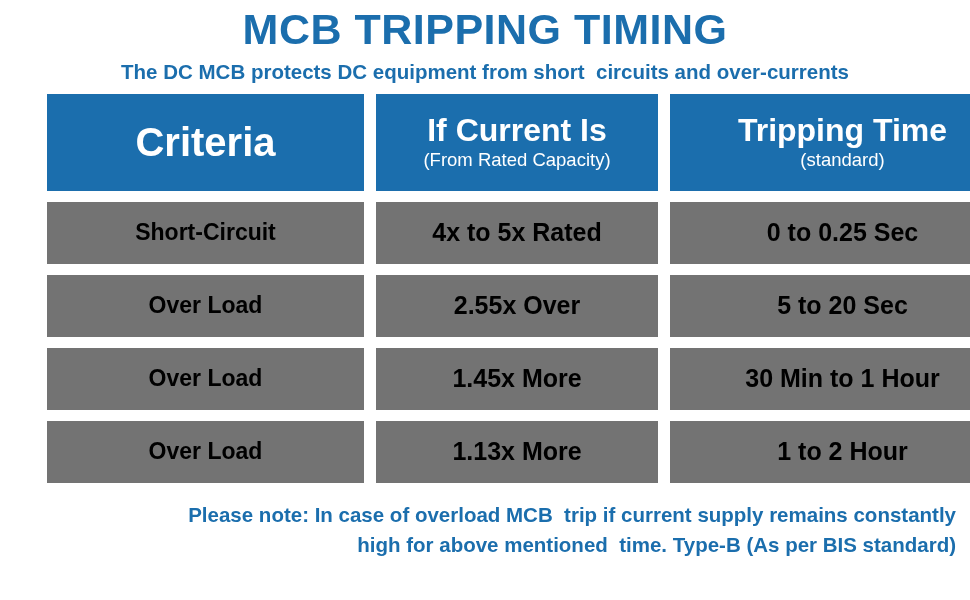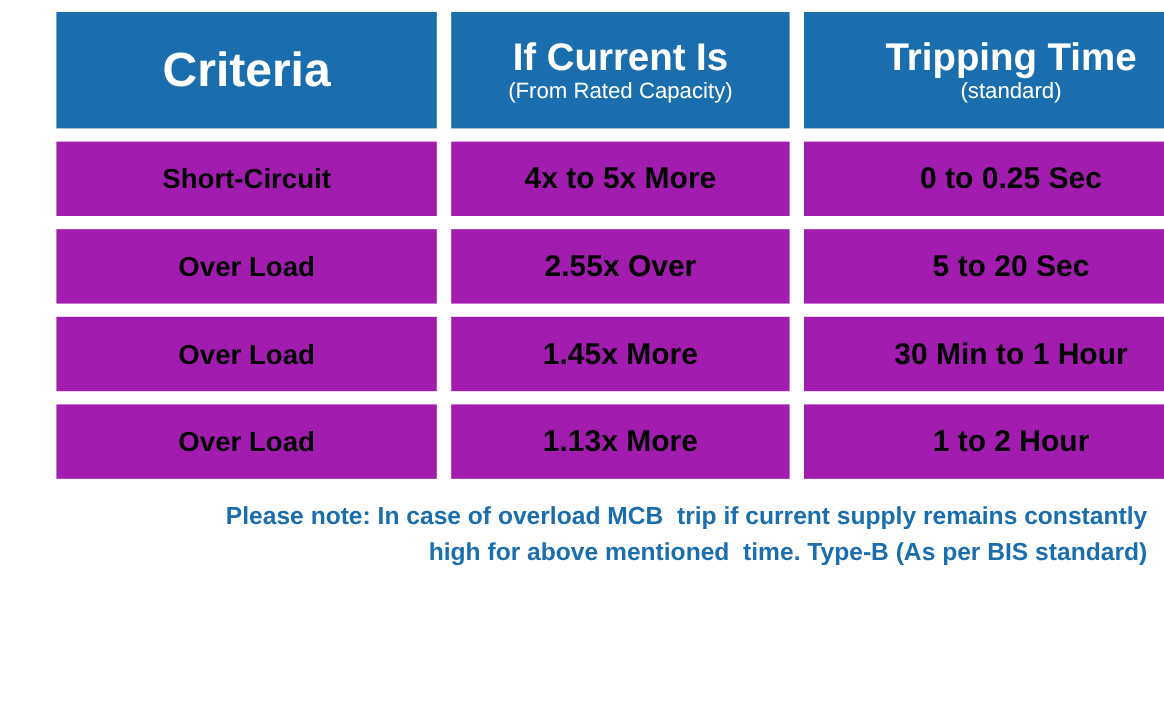--- a/index.html
+++ b/index.html
@@ -88,21 +88,21 @@
   }
   .header-sub {
     font-size: 18.5px;
     font-weight: normal;
     line-height: 1.1;
     margin-top: 2px;
     white-space: pre;
   }
 
   .data-row .cell {
-    background: #a21caf;
+    background: #737373;
     color: #000000;
     height: 62px;
     font-size: 25px;
     font-weight: bold;
     white-space: pre;
   }
   .data-row .cell.criteria-cell {
     font-size: 23px;
   }
 
@@ -119,40 +119,44 @@
   .footer-line {
     white-space: pre;
     display: block;
   }
 </style>
 </head>
 <body>
 
 <div class="infographic">
 
+  <div class="title-block">
+    <div class="main-title">MCB TRIPPING TIMING</div>
+    <div class="sub-title">The DC MCB protects DC equipment from short  circuits and over-currents</div>
+  </div>
 
   <div class="table">
 
     <div class="row header-row">
       <div class="cell col-1">
         <span class="header-main">Criteria</span>
       </div>
       <div class="cell col-2">
         <span class="header-main small">If Current Is</span>
         <span class="header-sub">(From Rated Capacity)</span>
       </div>
       <div class="cell col-3">
         <span class="header-main small">Tripping Time</span>
         <span class="header-sub">(standard)</span>
       </div>
     </div>
 
     <div class="row data-row">
       <div class="cell col-1 criteria-cell">Short-Circuit</div>
-      <div class="cell col-2">4x to 5x More</div>
+      <div class="cell col-2">4x to 5x Rated</div>
       <div class="cell col-3">0 to 0.25 Sec</div>
     </div>
 
     <div class="row data-row">
       <div class="cell col-1 criteria-cell">Over Load</div>
       <div class="cell col-2">2.55x Over</div>
       <div class="cell col-3">5 to 20 Sec</div>
     </div>
 
     <div class="row data-row">

